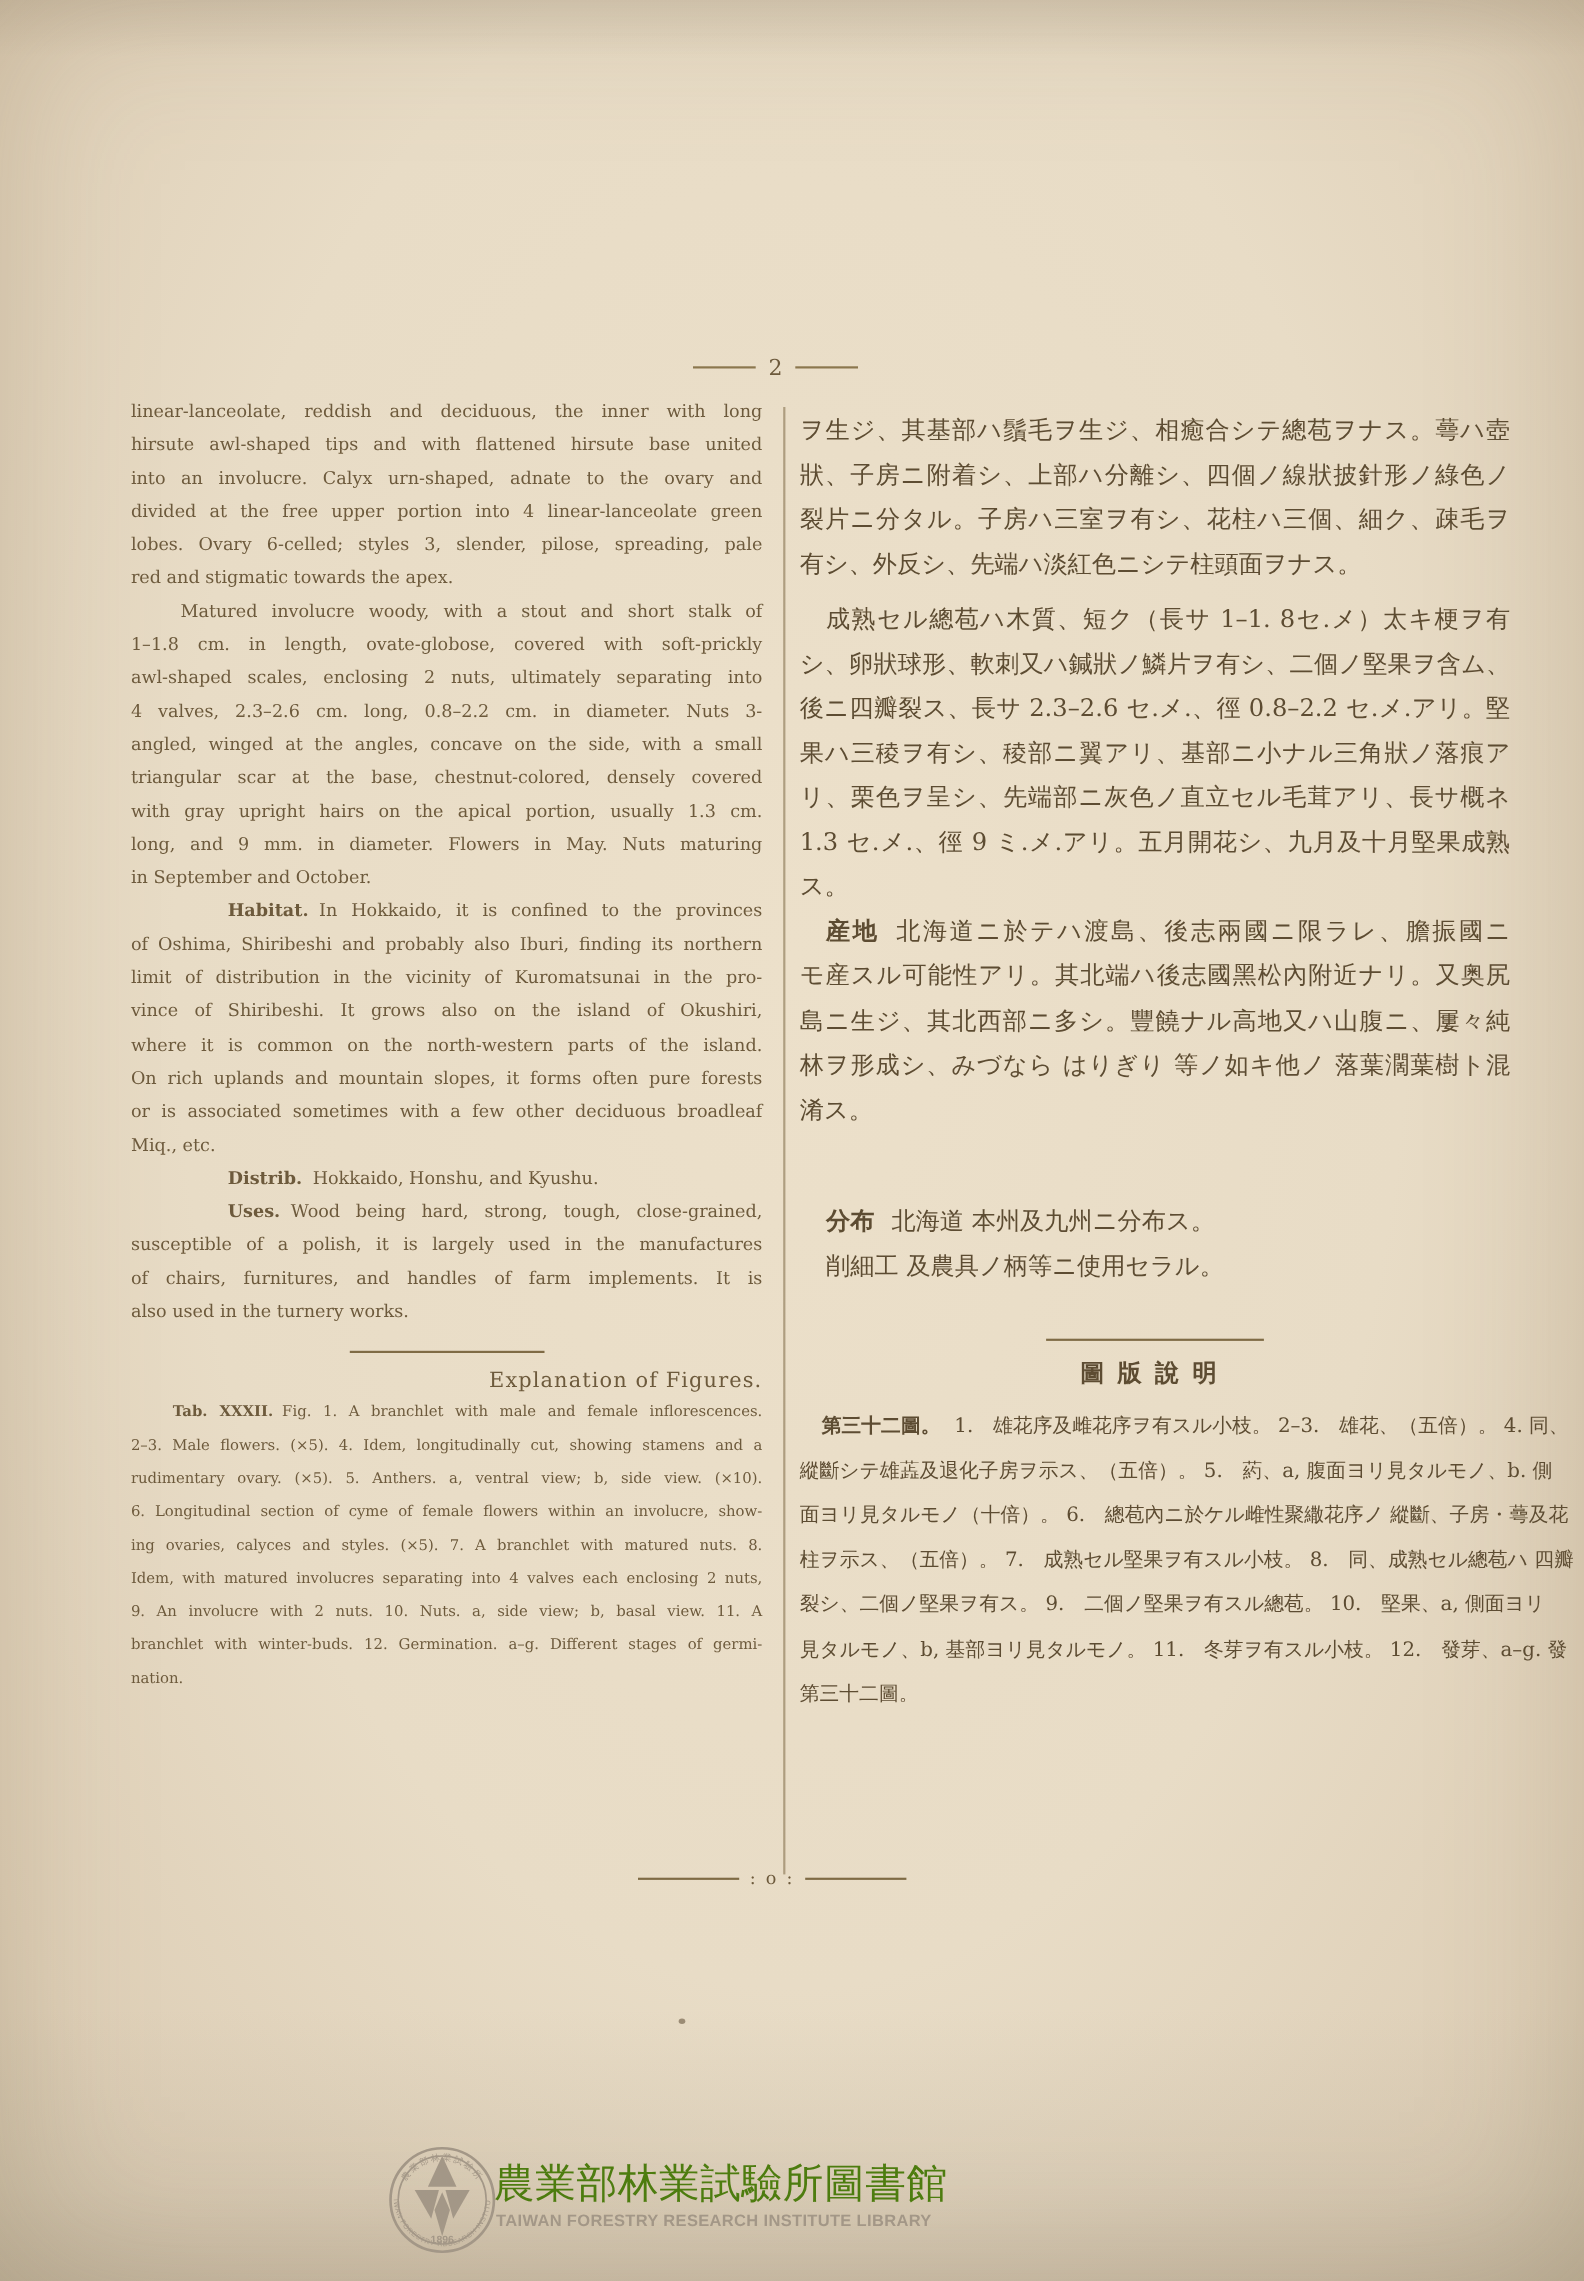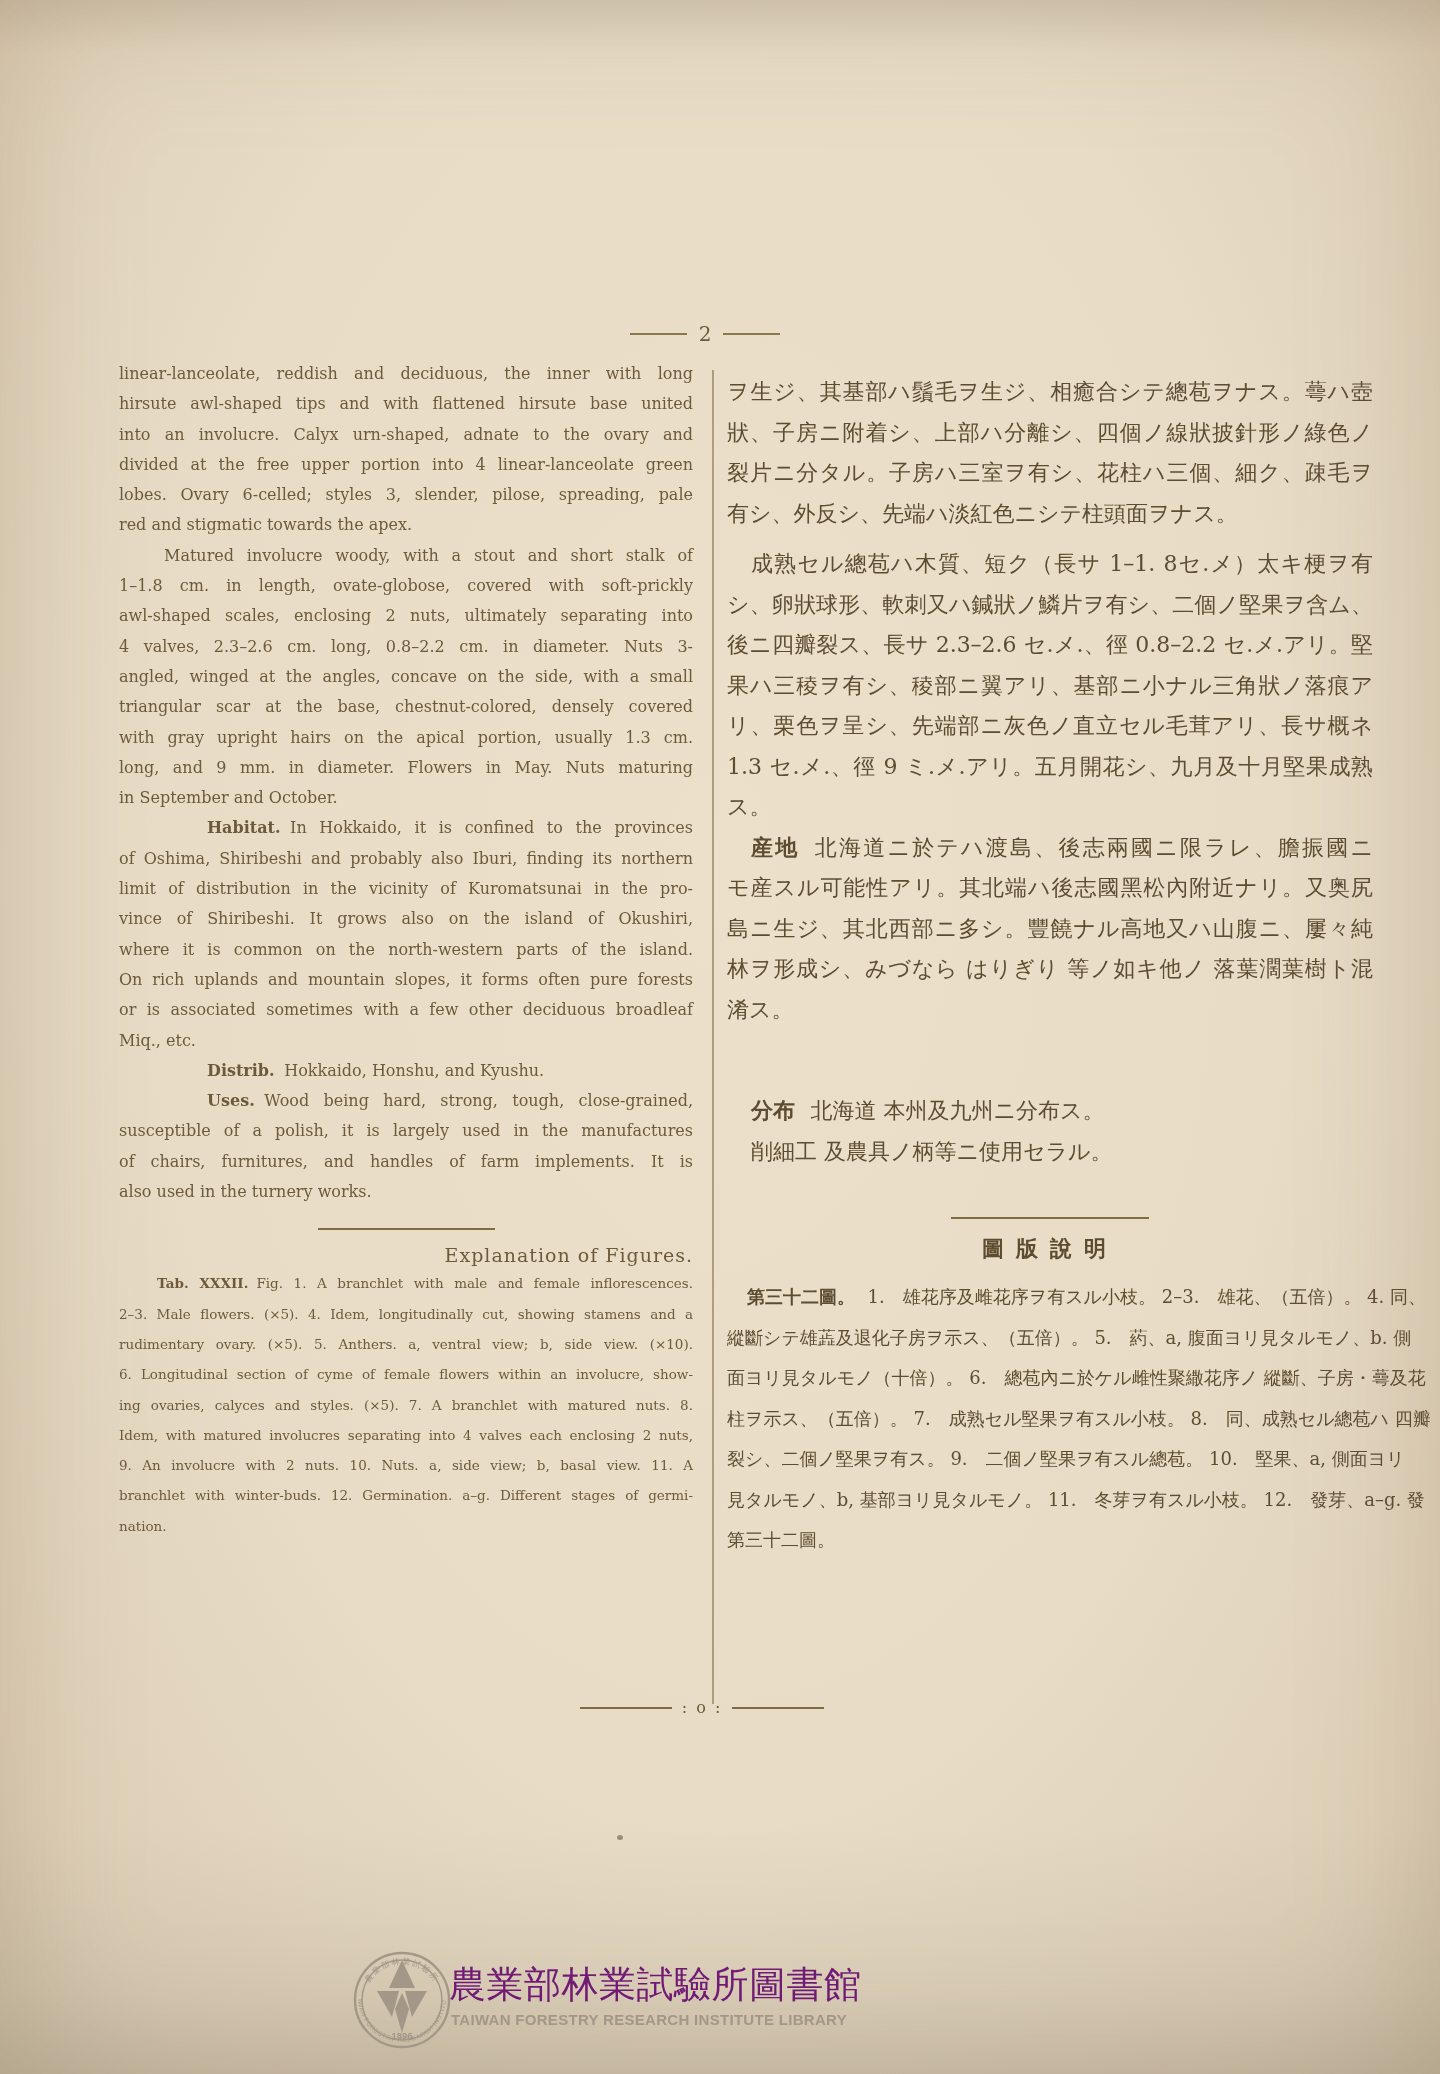--- a/index.html
+++ b/index.html
@@ -45,21 +45,21 @@
   #plate-ja .line{line-height:30.2px;height:30.2px;}
   #plate-ja .line:first-child{text-indent:20px;}
   
   #ornament{position:absolute;left:570px;top:1700px;width:264px;display:flex;align-items:center;justify-content:center;gap:10px;color:#6d5a3c;}
   #ornament .dash{width:92px;height:1.5px;background:#7f6b45;}
   #ornament .mark{font-size:16px;letter-spacing:2px;line-height:1;}
   #speck{position:absolute;left:617px;top:1835px;width:6px;height:5px;border-radius:50%;background:rgba(80,62,38,.5);}
   
   #footer{position:absolute;left:0;bottom:0;width:1440px;height:140px;color:#a39787;}
   #seal{position:absolute;left:347px;top:4px;}
-  #lib-zh{position:absolute;left:449px;top:26px;font-family:Liberation Sans, sans-serif;font-size:37px;letter-spacing:0.5px;color:#701a75;}
+  #lib-zh{position:absolute;left:449px;top:26px;font-family:Liberation Sans, sans-serif;font-size:37px;letter-spacing:0.5px;color:#4d7c0f;}
   #lib-en{position:absolute;left:451px;top:77px;font-family:"Liberation Sans",sans-serif;font-weight:bold;font-size:15px;letter-spacing:0.3px;color:#a39787;}
 </style>
 </head>
 <body>
 
 <div id="pagenum">
   <span class="dash"></span>
   <span class="num">2</span>
   <span class="dash"></span>
 </div>

